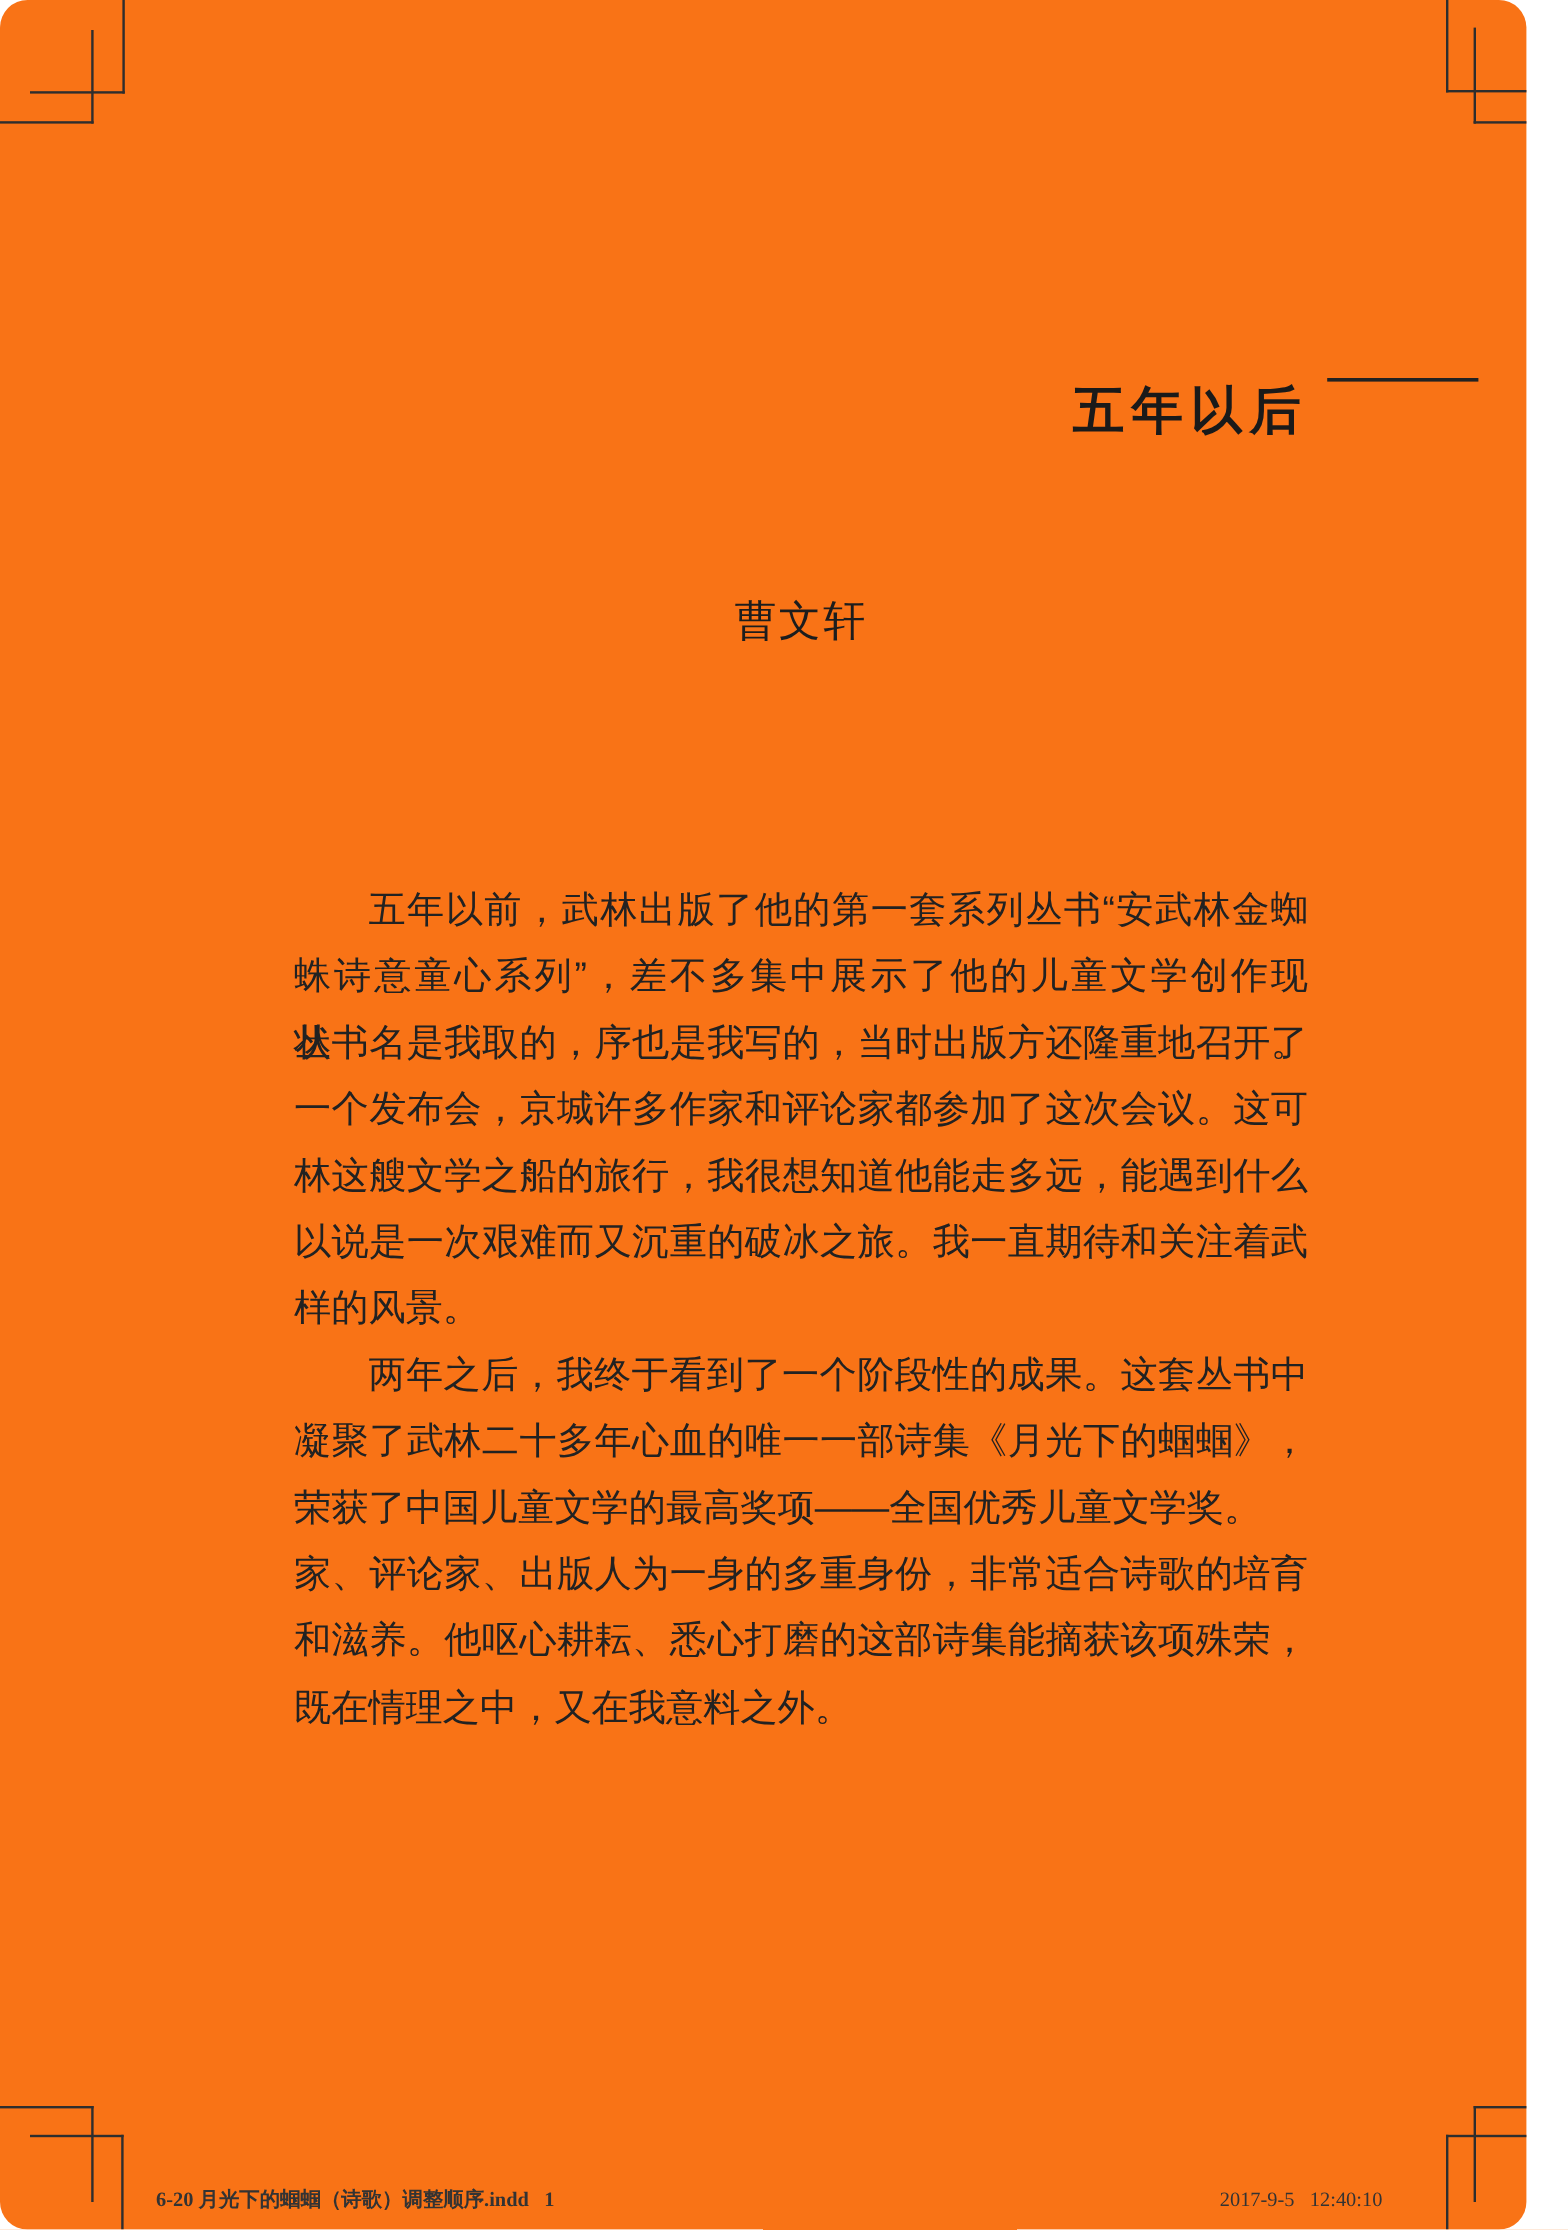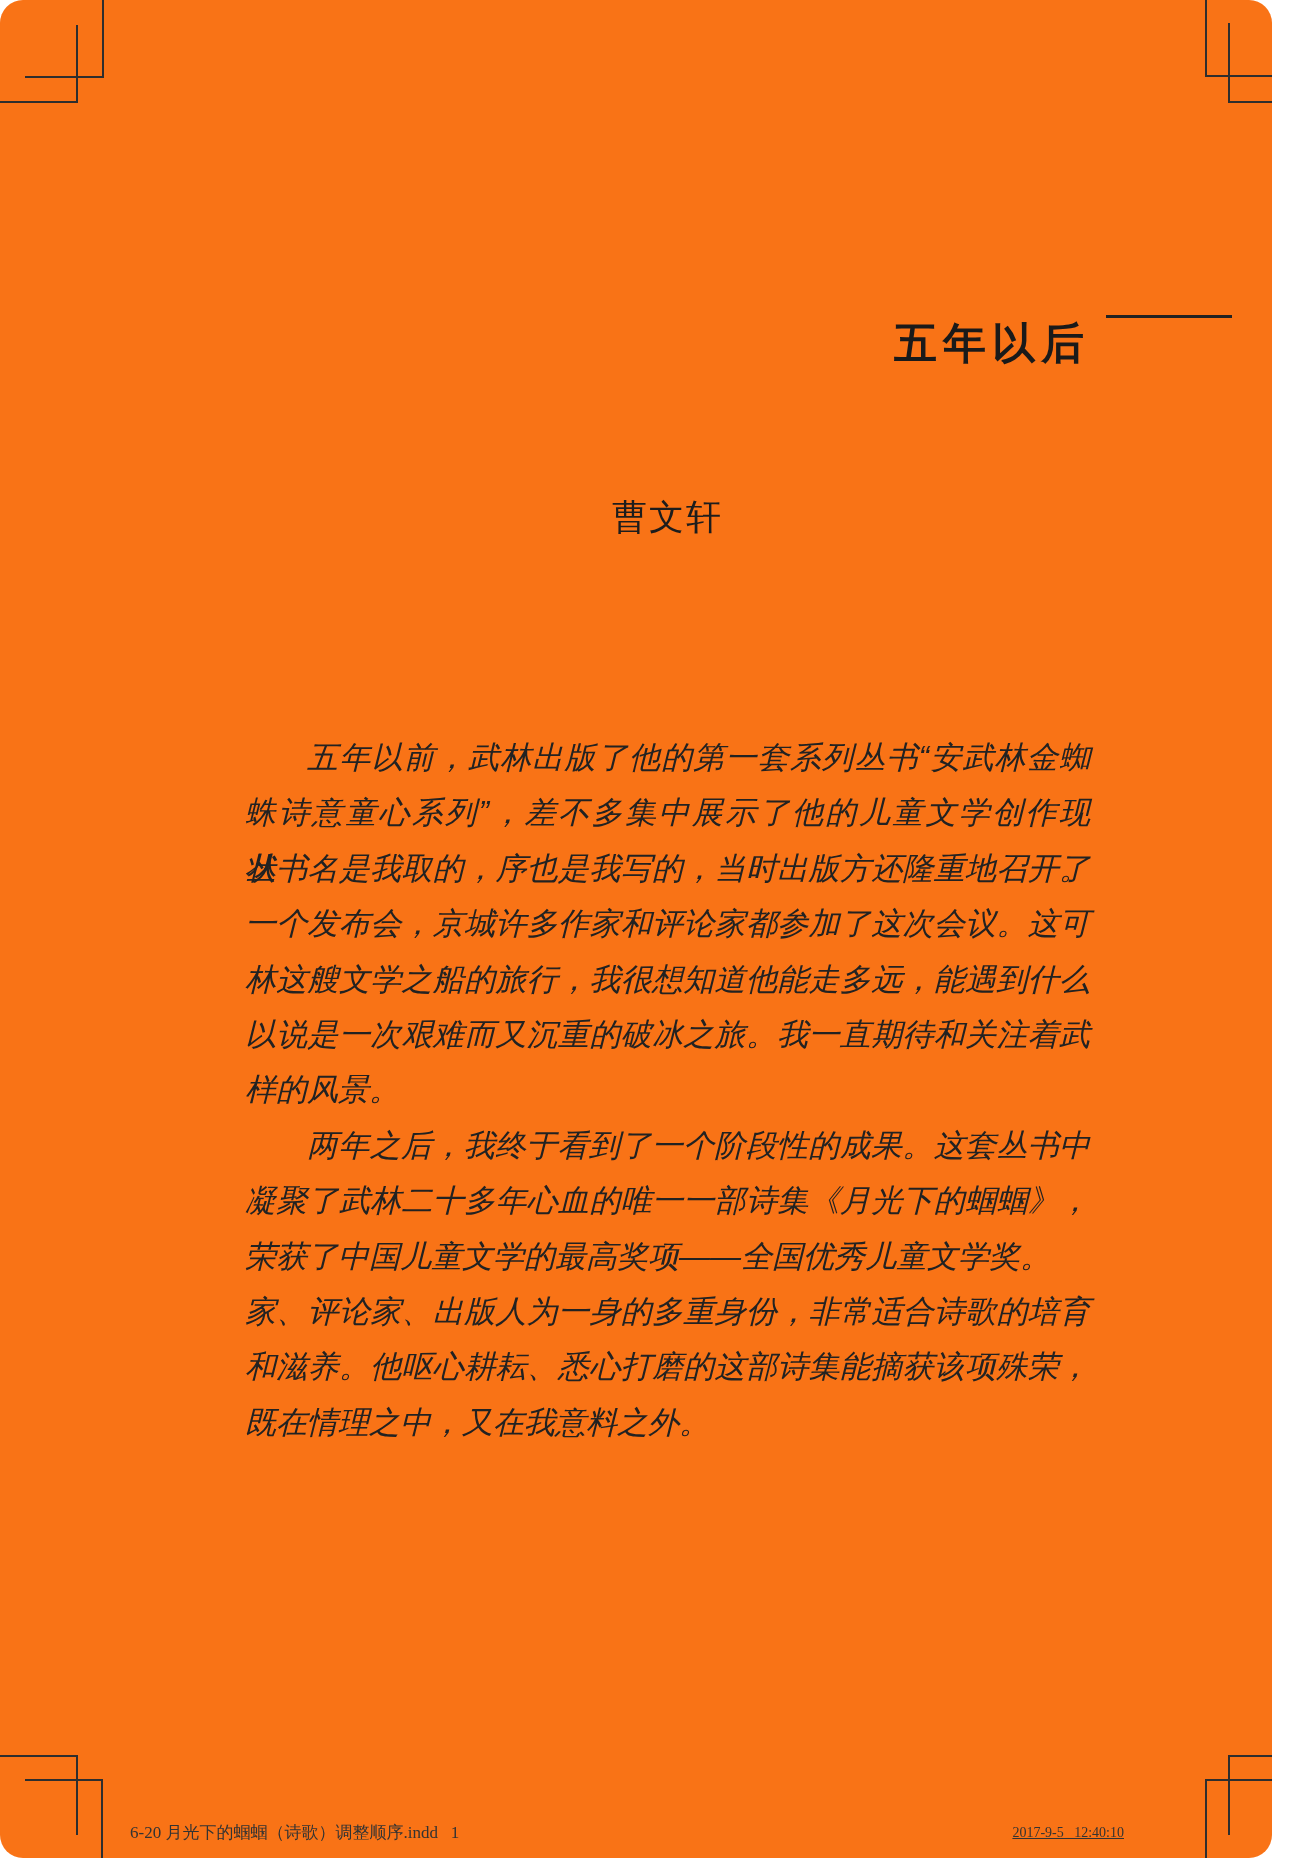--- a/index.html
+++ b/index.html
@@ -56,44 +56,43 @@
     left: 245px; top: 730px; width: 845px;
     font-family: "Liberation Sans", "DejaVu Sans", sans-serif;
     font-size: 31px;
     color: #222222;
   }
   .bodytext p {
     margin: 0;
     line-height: 55.4px;
     height: 55.4px;
     white-space: nowrap;
-    font-style: italic;
   }
   .bodytext p.fill {
     white-space: normal;
     text-align: justify;
     text-align-last: justify;
   }
   .bodytext p.indent { text-indent: 2em; }
 
   
   .footer-left {
     position: absolute;
     left: 130px; top: 1822px;
     font-size: 17px; line-height: 22px;
     color: #333333;
     white-space: pre;
+    font-weight: bold;
   }
   .footer-right {
     position: absolute;
-    right: 148px; top: 1822px;
-    font-size: 14px; line-height: 22px;
+    right: 120px; top: 1822px;
+    font-size: 17px; line-height: 22px;
     color: #333333;
     white-space: pre;
-    text-decoration: underline;
   }
 </style>
 </head>
 <body>
 
 <div id="page">
 
   <div class="mark tl1"></div>
   <div class="mark tl2"></div>
   <div class="mark tr1"></div>

